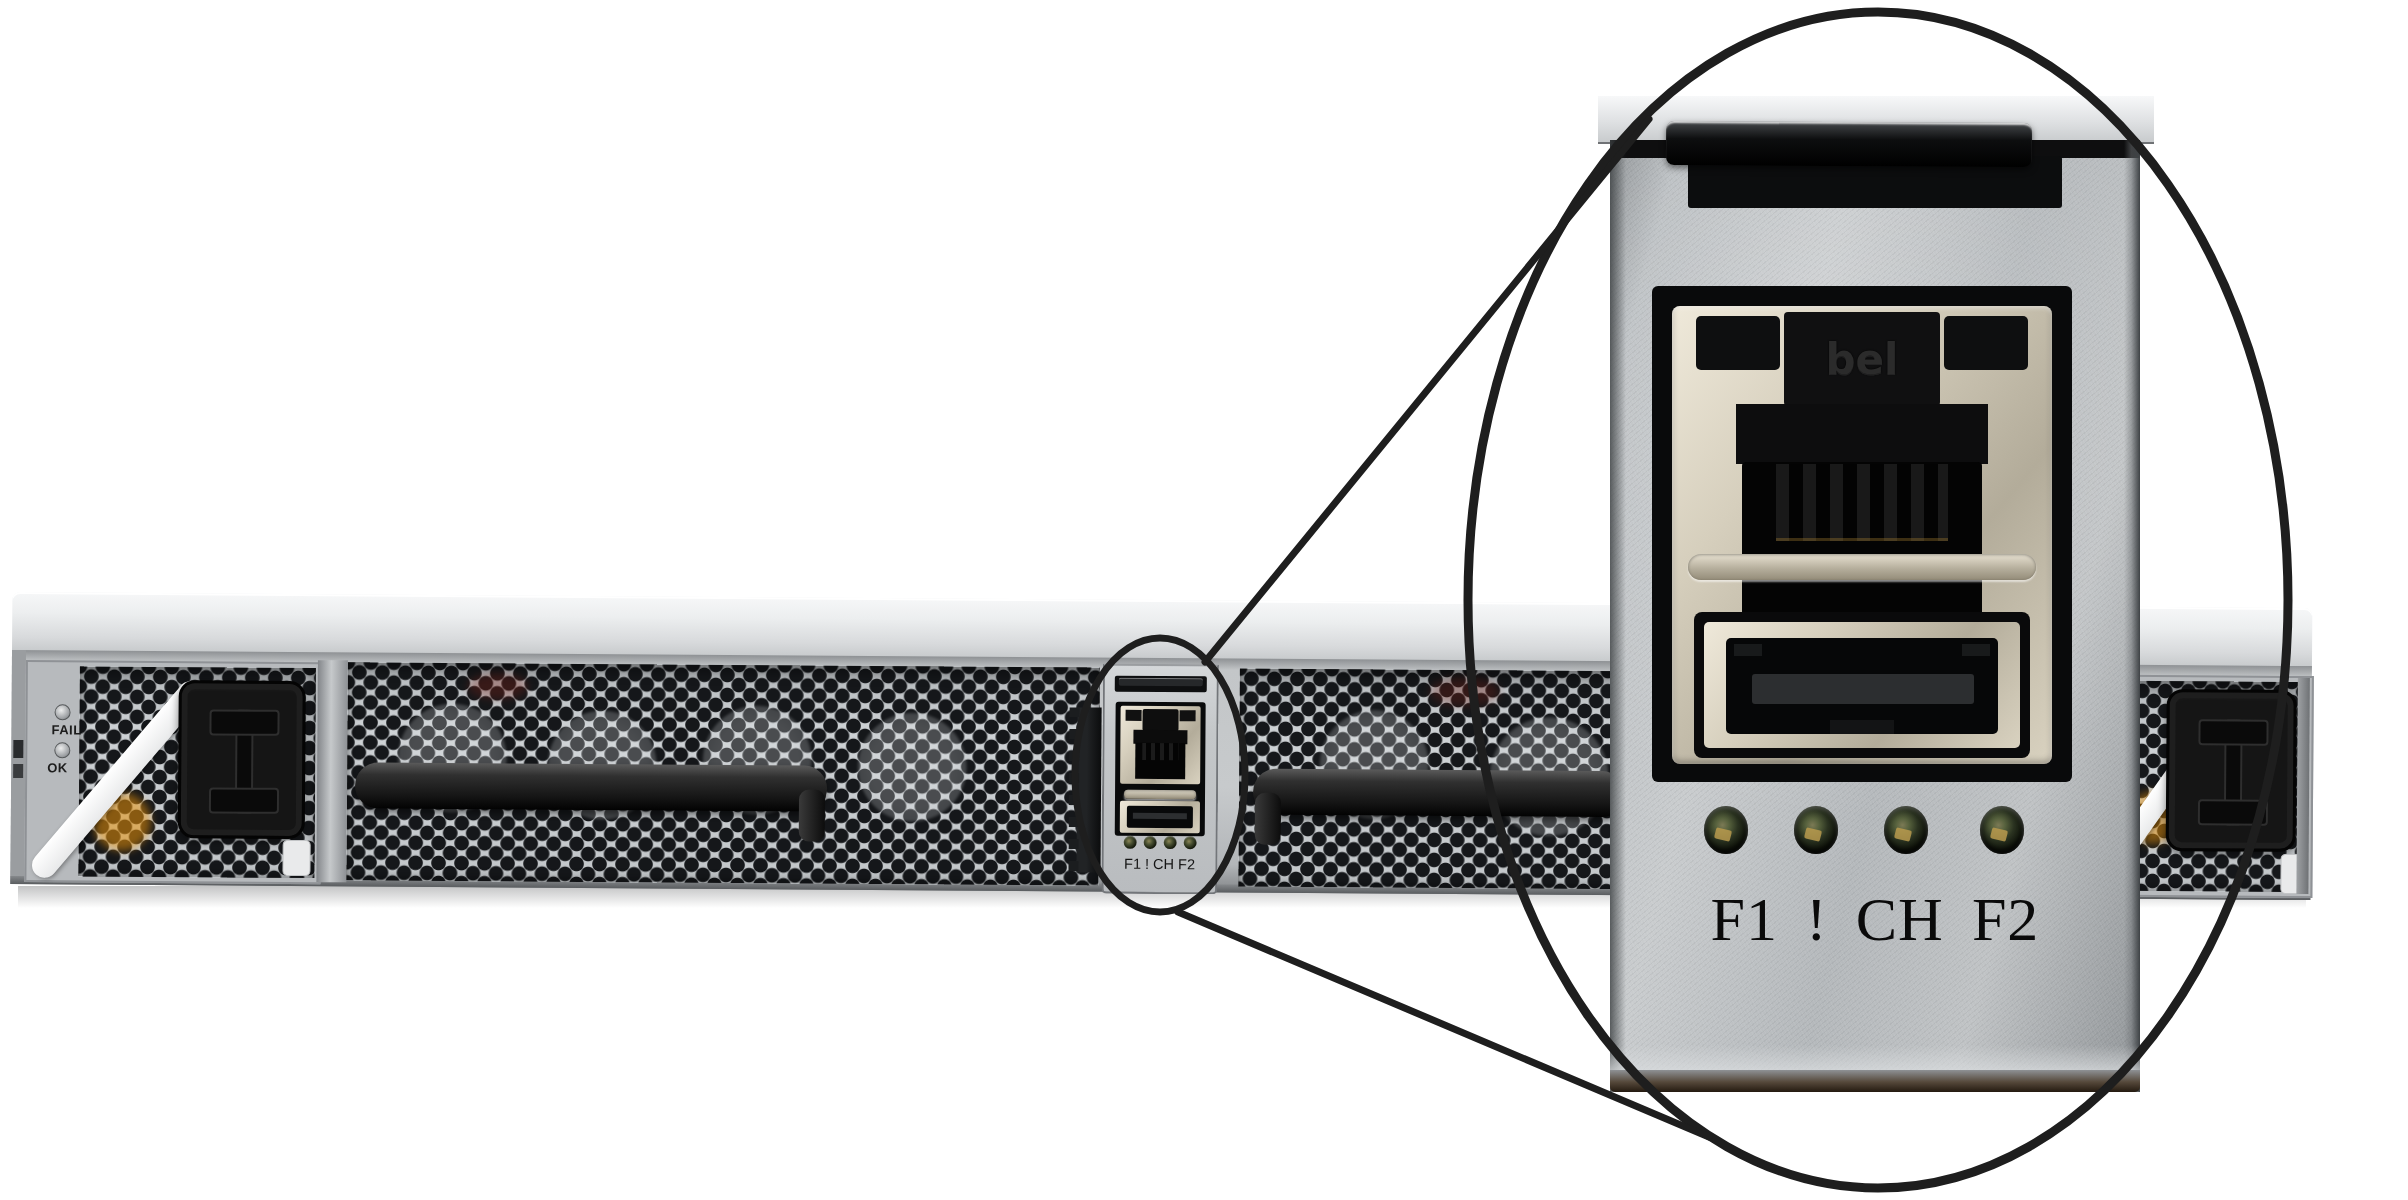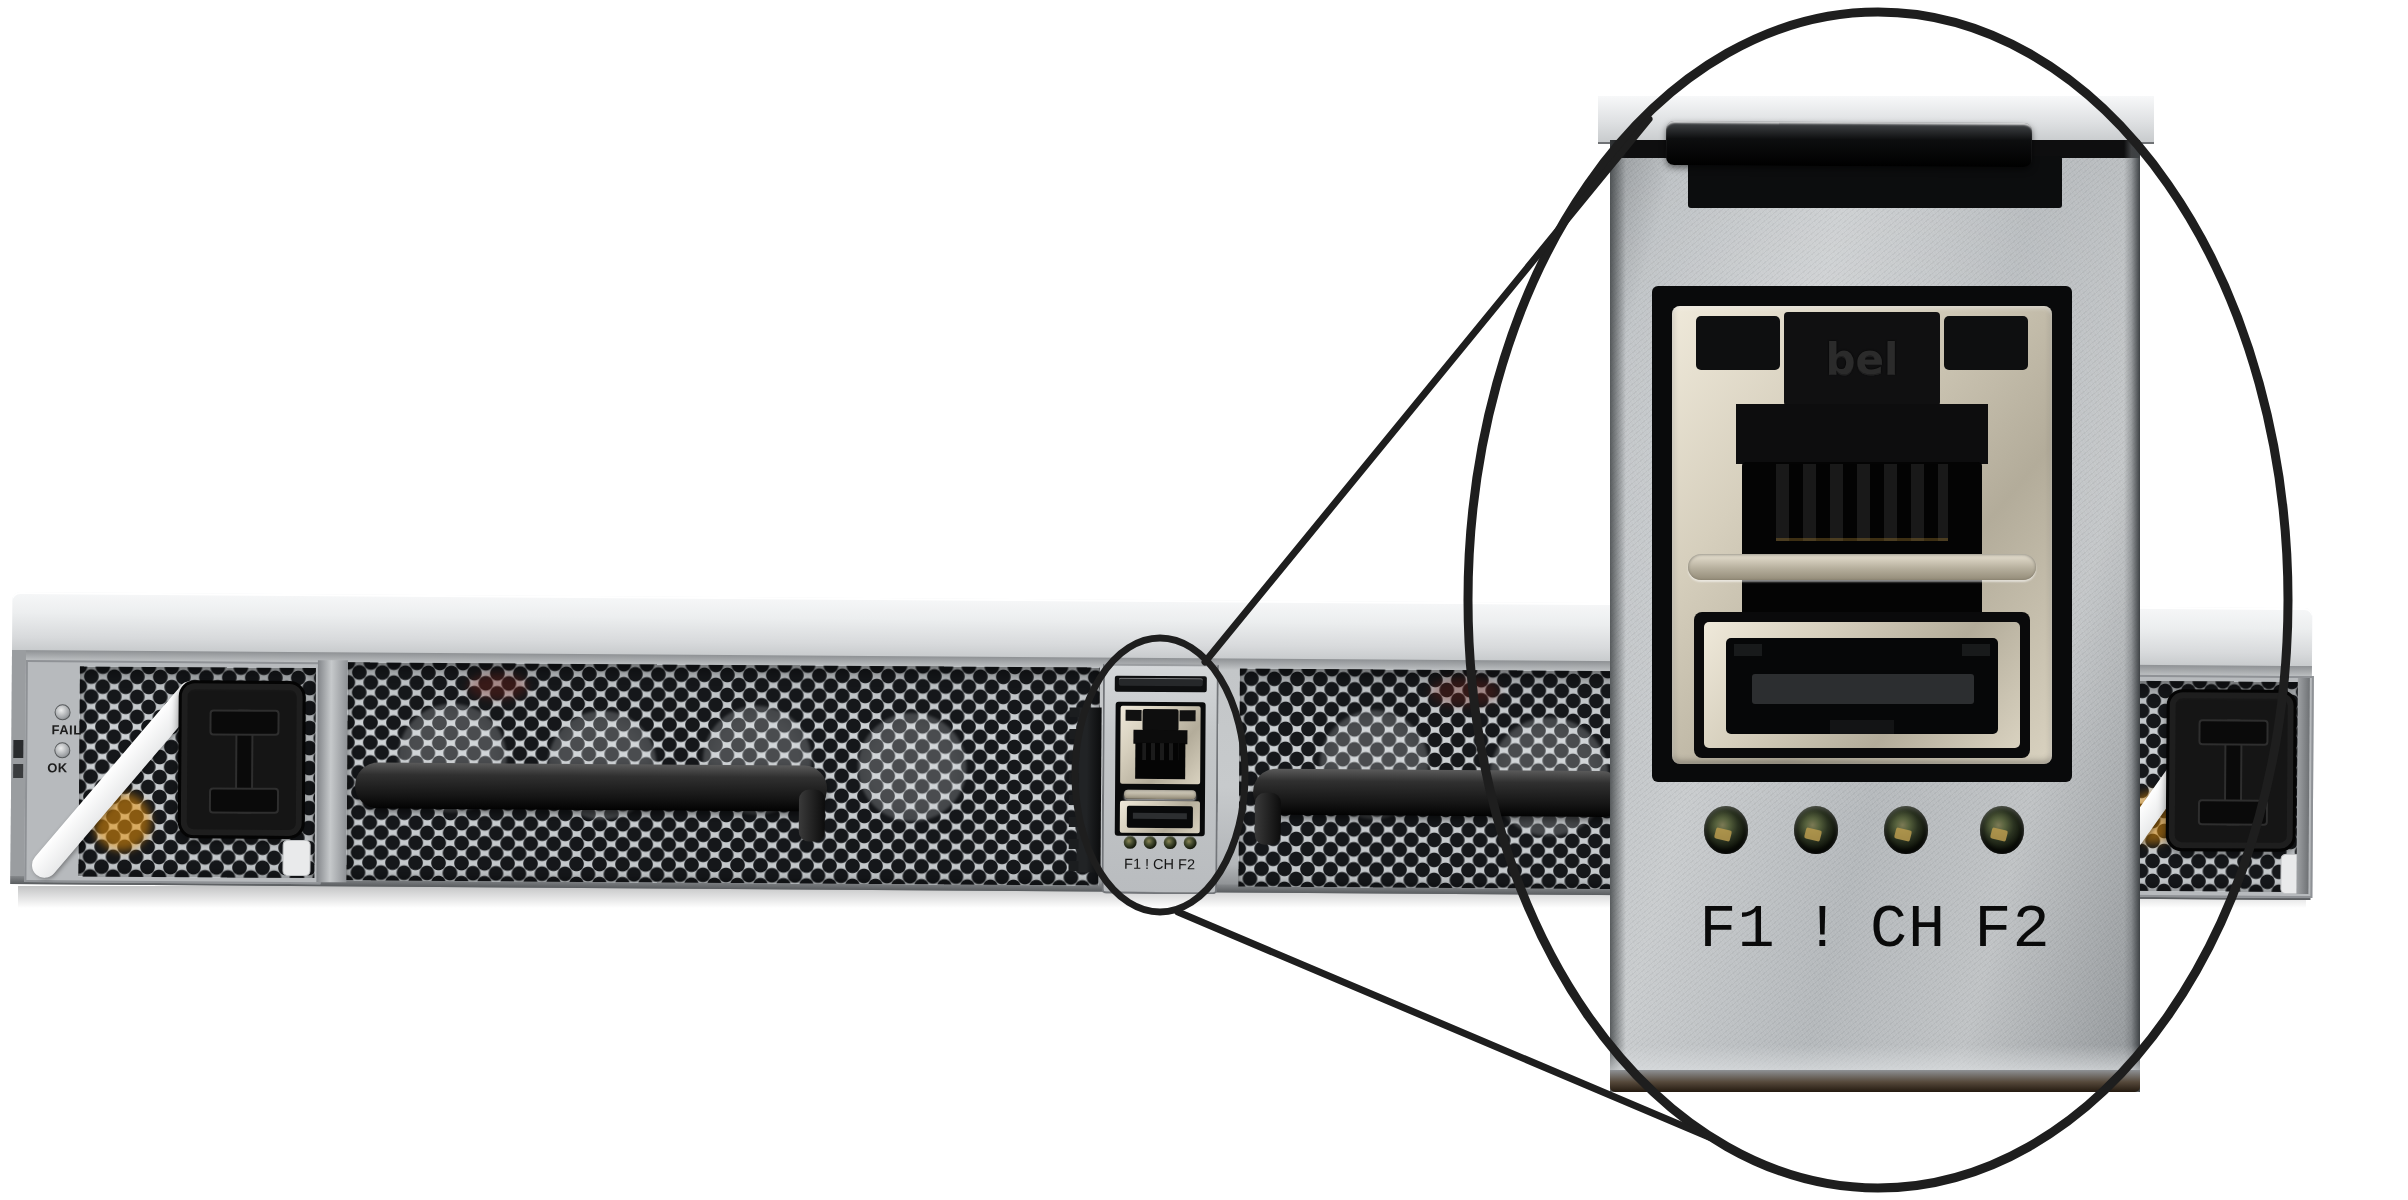--- a/index.html
+++ b/index.html
@@ -96,21 +96,21 @@
   .led-big{position:absolute;width:44px;height:48px;border-radius:50%;
         background:radial-gradient(circle at 42% 40%,#7c7a55 0%,#55603c 18%,#2a3220 40%,#10140b 64%,#070906 100%);
         box-shadow:inset 0 2px 4px rgba(255,255,255,.25),inset 0 -3px 6px #000;}
   .led-glint{position:absolute;left:26%;top:48%;width:16px;height:11px;background:#b89a4e;
         border-radius:2px;transform:rotate(14deg);opacity:.85;}
   .led-sm{position:absolute;width:13px;height:13px;border-radius:50%;
         background:radial-gradient(circle at 40% 40%,#8a8456 0%,#4c5334 30%,#1a1f10 65%,#0a0c06 100%);
         box-shadow:inset 0 1px 1px rgba(255,255,255,.3);}
   .callout-labels{position:absolute;left:40px;top:740px;width:450px;height:78px;
         display:flex;justify-content:center;align-items:center;gap:28px;
-        font-size:62px;color:#0a0a0a;letter-spacing:1px;font-family:Liberation Mono, monospace;margin-top:10px;}
+        font-size:62px;color:#0a0a0a;letter-spacing:1px;font-family:Liberation Serif, serif;}
   .bel{width:100%;height:100%;display:flex;align-items:center;justify-content:center;
         font-family:"DejaVu Sans",sans-serif;font-weight:bold;color:#2b2b2b;
         text-shadow:0 0 2px #000,0 1px 0 rgba(130,130,130,.28);}
   .teeth{position:absolute;left:-8px;top:0;width:10px;height:100%;
         background:repeating-linear-gradient(180deg,#1b1d1f 0 10px,rgba(0,0,0,0) 10px 22px);}
   .overlay{position:absolute;left:0;top:0;z-index:10;pointer-events:none;}
 </style>
 </head>
 <body>
 

